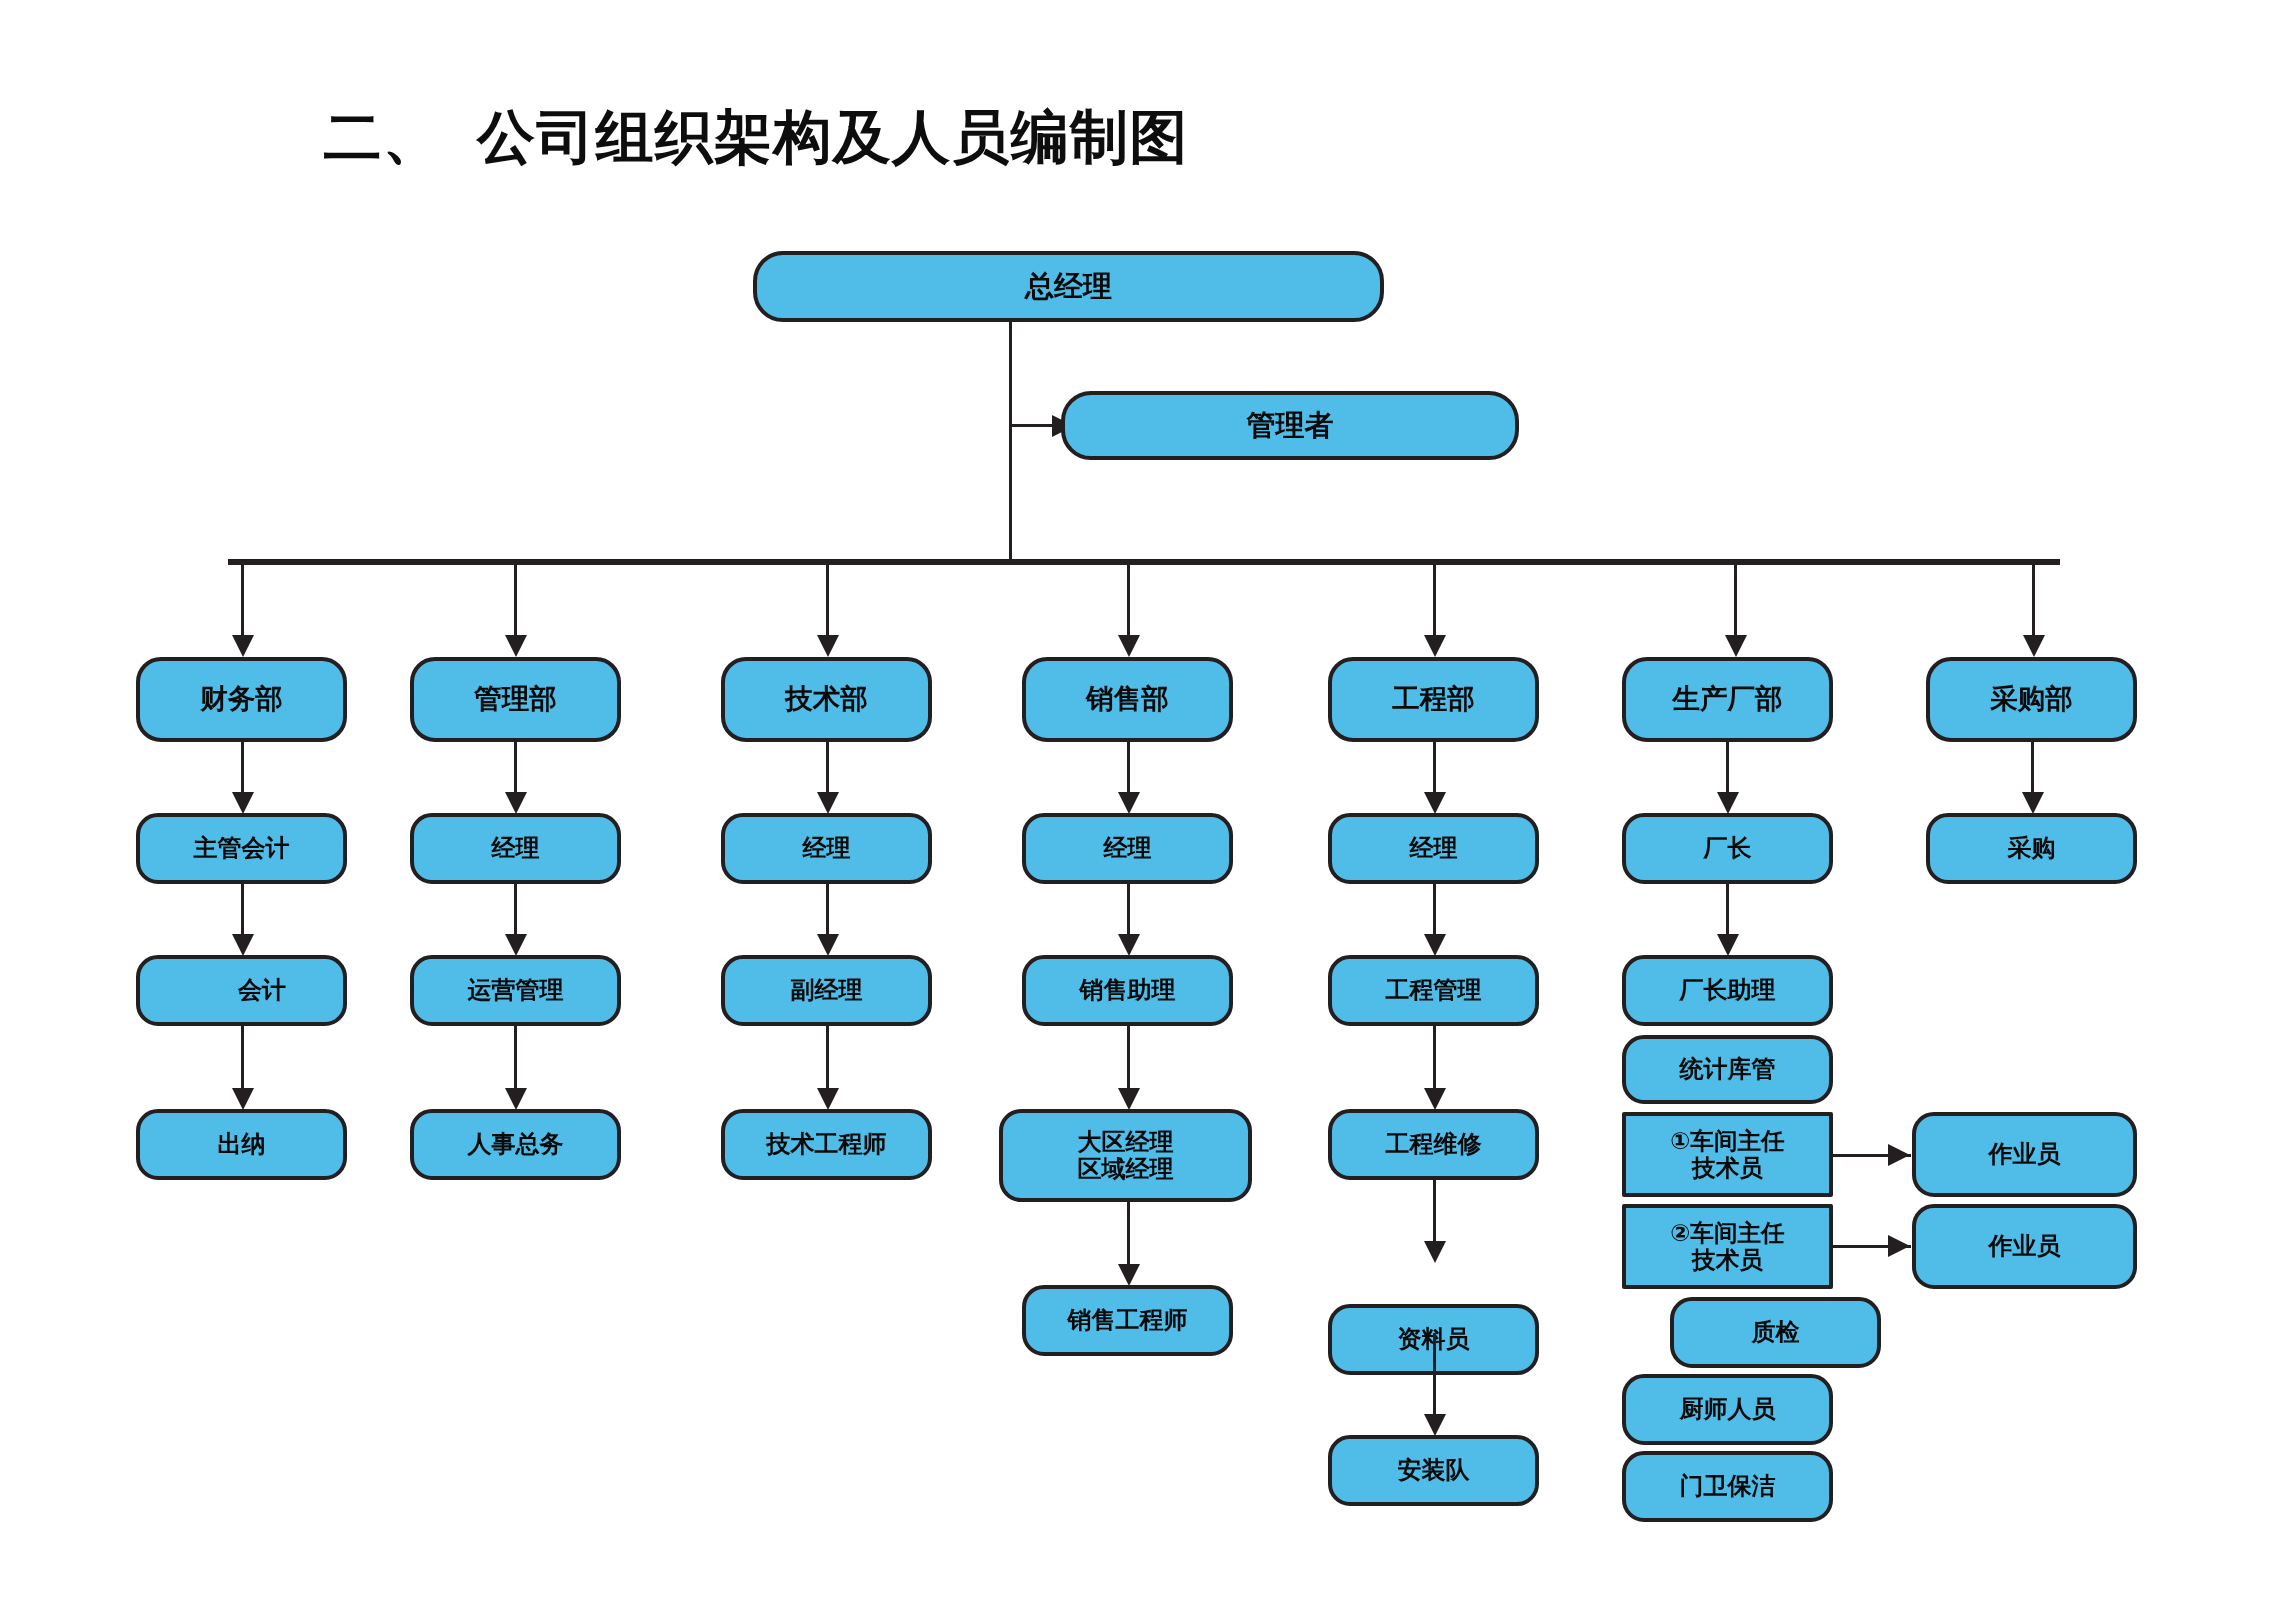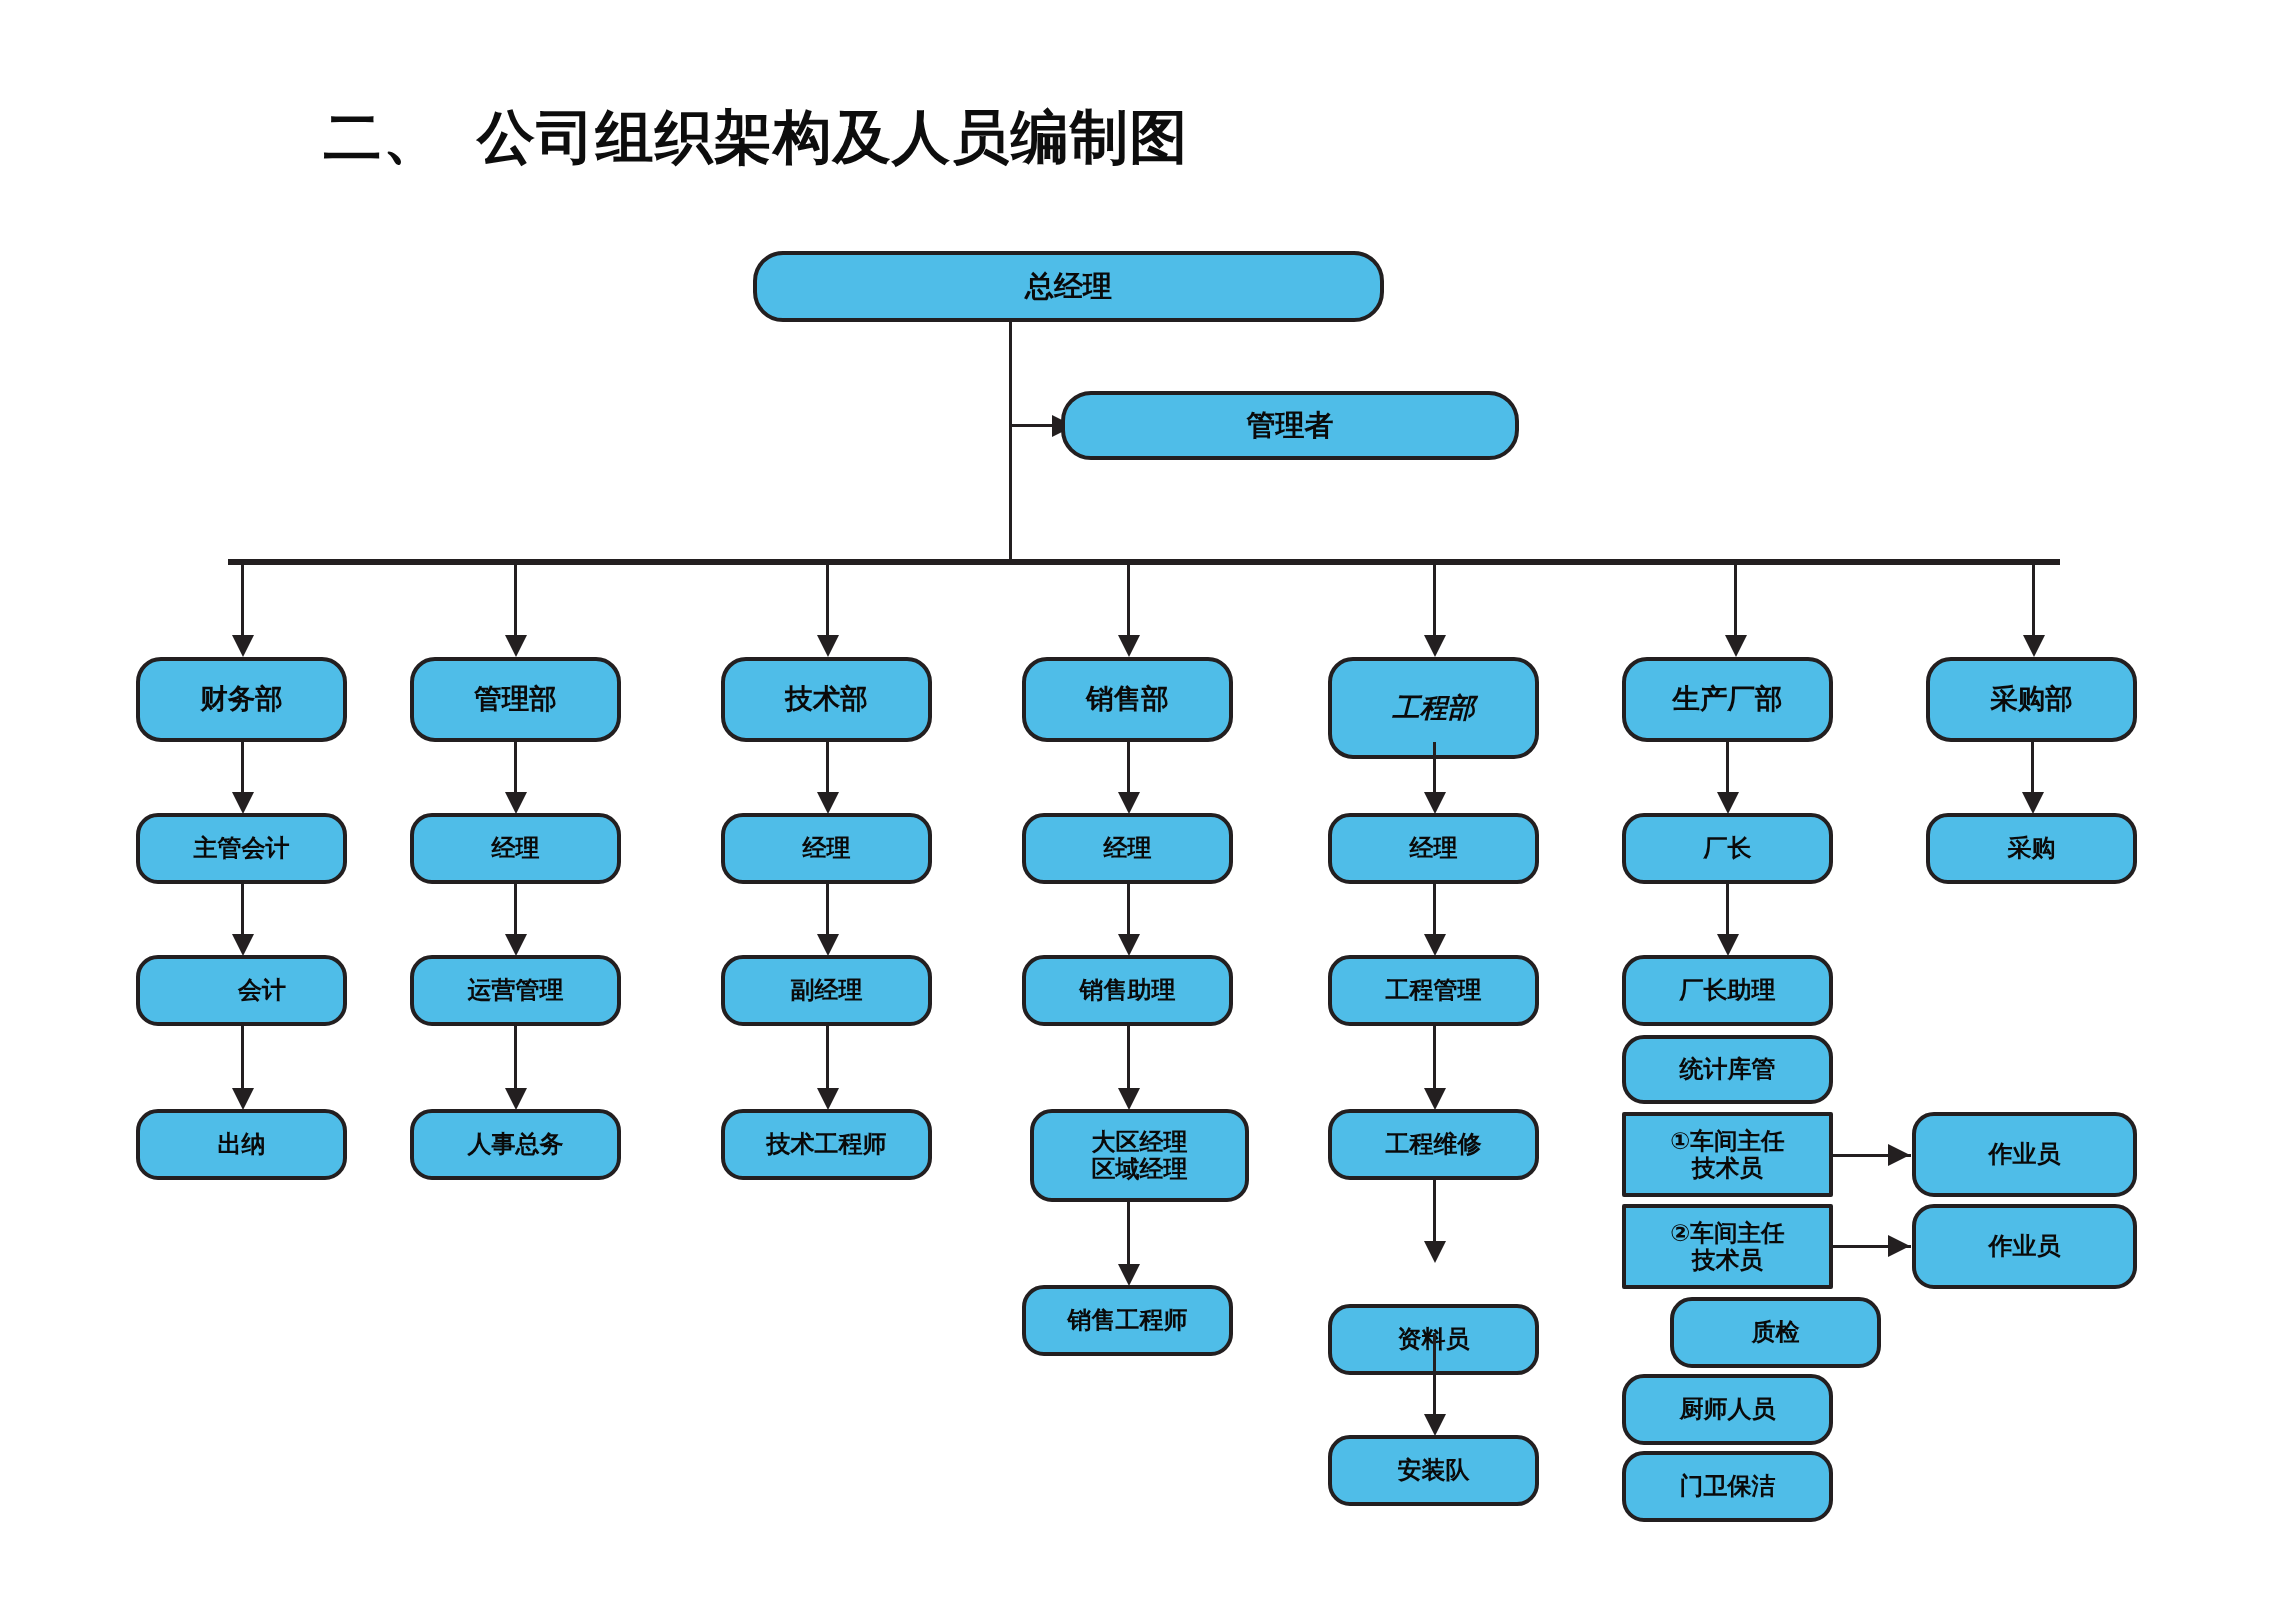--- a/index.html
+++ b/index.html
@@ -155,27 +155,27 @@
 
   <div class="node dept" style="left:1022px; top:657px; width:211px; height:85px;">销售部</div>
   <div class="vline" style="left:1127px; top:742px; height:54px;"></div>
   <div class="arrow-down" style="left:1118px; top:792px;"></div>
   <div class="node sub" style="left:1022px; top:813px; width:211px; height:71px;">经理</div>
   <div class="vline" style="left:1127px; top:884px; height:54px;"></div>
   <div class="arrow-down" style="left:1118px; top:934px;"></div>
   <div class="node sub" style="left:1022px; top:955px; width:211px; height:71px;">销售助理</div>
   <div class="vline" style="left:1127px; top:1026px; height:65px;"></div>
   <div class="arrow-down" style="left:1118px; top:1088px;"></div>
-  <div class="node sub" style="left:1030px; top:1109px; width:219px; height:93px;">大区经理
+  <div class="node sub" style="left:999px; top:1109px; width:253px; height:93px;">大区经理
 区域经理</div>
   <div class="vline" style="left:1127px; top:1202px; height:65px;"></div>
   <div class="arrow-down" style="left:1118px; top:1264px;"></div>
   <div class="node sub" style="left:1022px; top:1285px; width:211px; height:71px;">销售工程师</div>
 
-  <div class="node dept" style="left:1328px; top:657px; width:211px; height:102px;font-style:italic;">工程部</div>
+  <div class="node dept" style="left:1328px; top:657px; width:211px; height:85px;">工程部</div>
   <div class="vline" style="left:1433px; top:742px; height:54px;"></div>
   <div class="arrow-down" style="left:1424px; top:792px;"></div>
   <div class="node sub" style="left:1328px; top:813px; width:211px; height:71px;">经理</div>
   <div class="vline" style="left:1433px; top:884px; height:54px;"></div>
   <div class="arrow-down" style="left:1424px; top:934px;"></div>
   <div class="node sub" style="left:1328px; top:955px; width:211px; height:71px;">工程管理</div>
   <div class="vline" style="left:1433px; top:1026px; height:65px;"></div>
   <div class="arrow-down" style="left:1424px; top:1088px;"></div>
   <div class="node sub" style="left:1328px; top:1109px; width:211px; height:71px;">工程维修</div>
   <div class="vline" style="left:1433px; top:1180px; height:65px;"></div>

